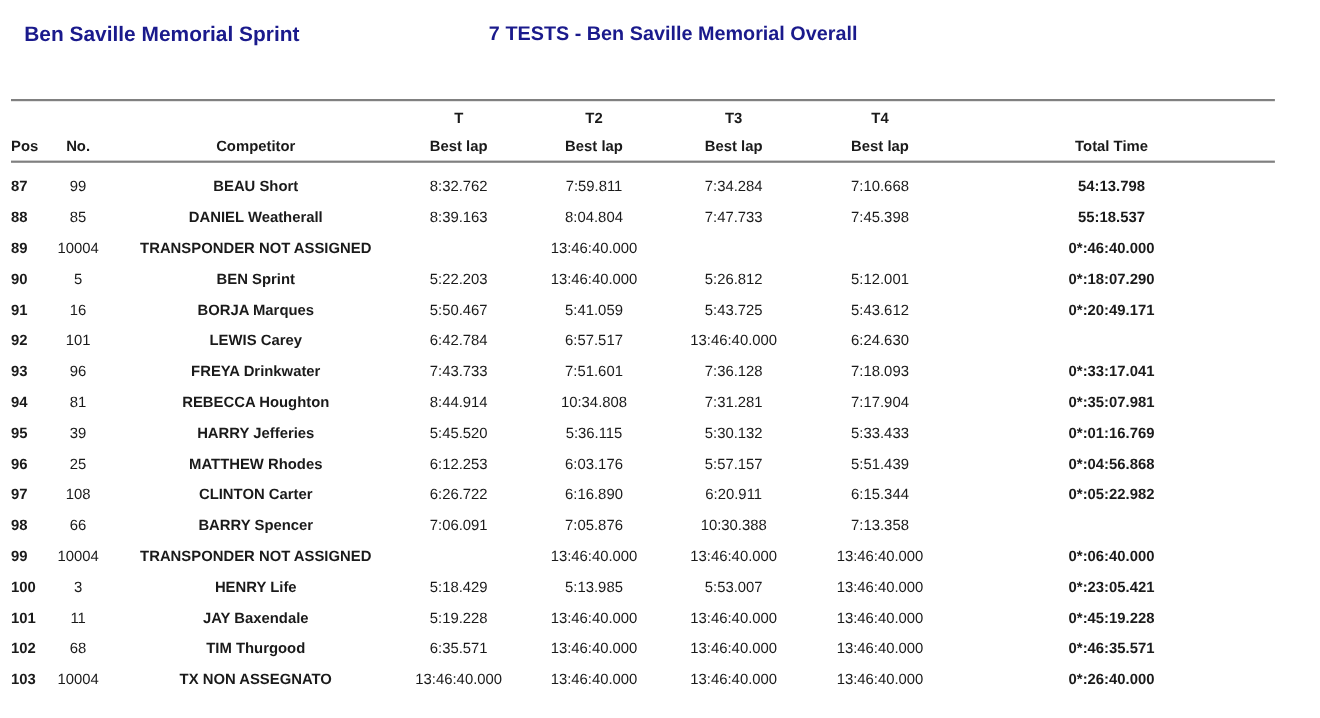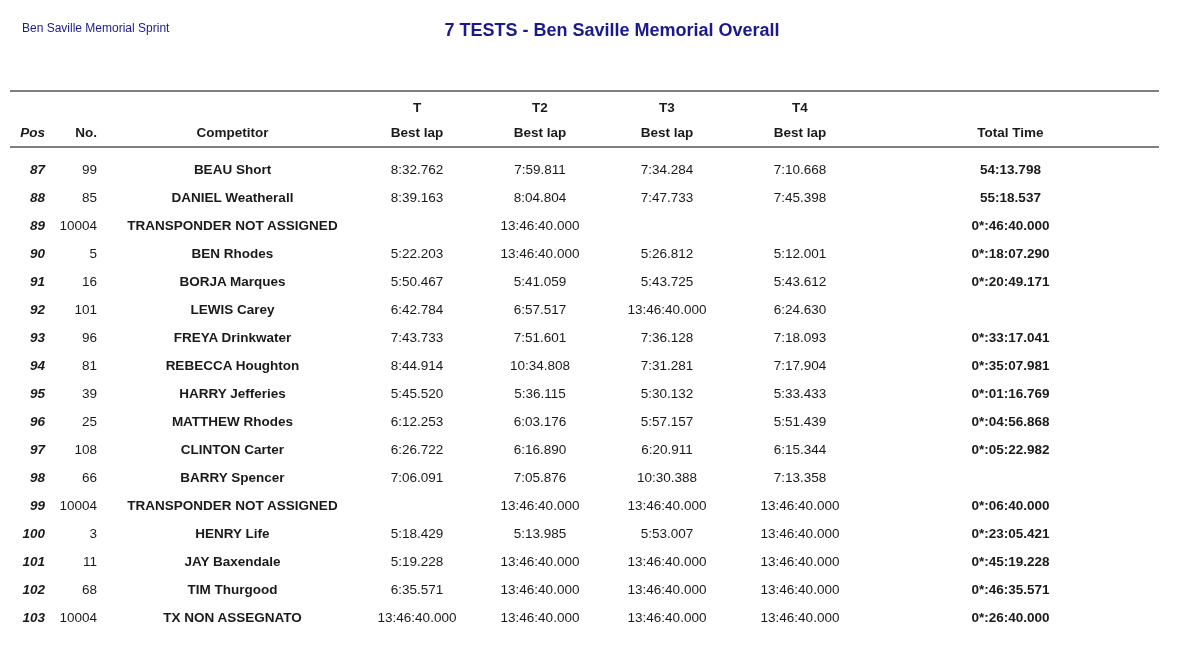--- a/index.html
+++ b/index.html
@@ -18,22 +18,22 @@
     overflow: hidden;
   }
   .titlebar {
     position: relative;
     height: 90px;
   }
   .event-title {
     position: absolute;
     left: 22px;
     top: 21px;
-    font-size: 12px;
-    font-weight: normal;
+    font-size: 19px;
+    font-weight: bold;
     color: var(--accent);
     white-space: nowrap;
   }
   .report-title {
     position: absolute;
     left: 51%;
     transform: translateX(-50%);
     top: 20px;
     font-size: 18px;
     font-weight: bold;
@@ -47,22 +47,22 @@
   .row {
     display: grid;
     grid-template-columns: 35px 52px 255px 130px 116px 138px 128px 295px;
     align-items: center;
   }
   .cell {
     font-size: 13.5px;
     line-height: 1;
     white-space: nowrap;
   }
-  .cell.pos       { text-align: right; font-weight: bold; font-style: italic; }
-  .cell.no        { text-align: right; }
+  .cell.pos       { font-weight: bold; }
+  .cell.no        { text-align: center; }
   .cell.competitor{ text-align: center; padding-left: 16px; font-weight: bold; }
   .cell.lap       { text-align: center; }
   .cell.total     { text-align: center; font-weight: bold; padding-right: 2px; }
   .thead {
     border-top: 2px solid var(--rule);
     border-bottom: 2px solid var(--rule);
     padding-top: 4px;
   }
   .thead .row-1 { height: 24px; }
   .thead .row-2 { height: 26px; }
@@ -132,21 +132,21 @@
     <div class="cell competitor">TRANSPONDER NOT ASSIGNED</div>
     <div class="cell lap"></div>
     <div class="cell lap">13:46:40.000</div>
     <div class="cell lap"></div>
     <div class="cell lap"></div>
     <div class="cell total">0*:46:40.000</div>
   </div>
         <div class="row">
     <div class="cell pos">90</div>
     <div class="cell no">5</div>
-    <div class="cell competitor">BEN Rhodes</div>
+    <div class="cell competitor">BEN Sprint</div>
     <div class="cell lap">5:22.203</div>
     <div class="cell lap">13:46:40.000</div>
     <div class="cell lap">5:26.812</div>
     <div class="cell lap">5:12.001</div>
     <div class="cell total">0*:18:07.290</div>
   </div>
         <div class="row">
     <div class="cell pos">91</div>
     <div class="cell no">16</div>
     <div class="cell competitor">BORJA Marques</div>

